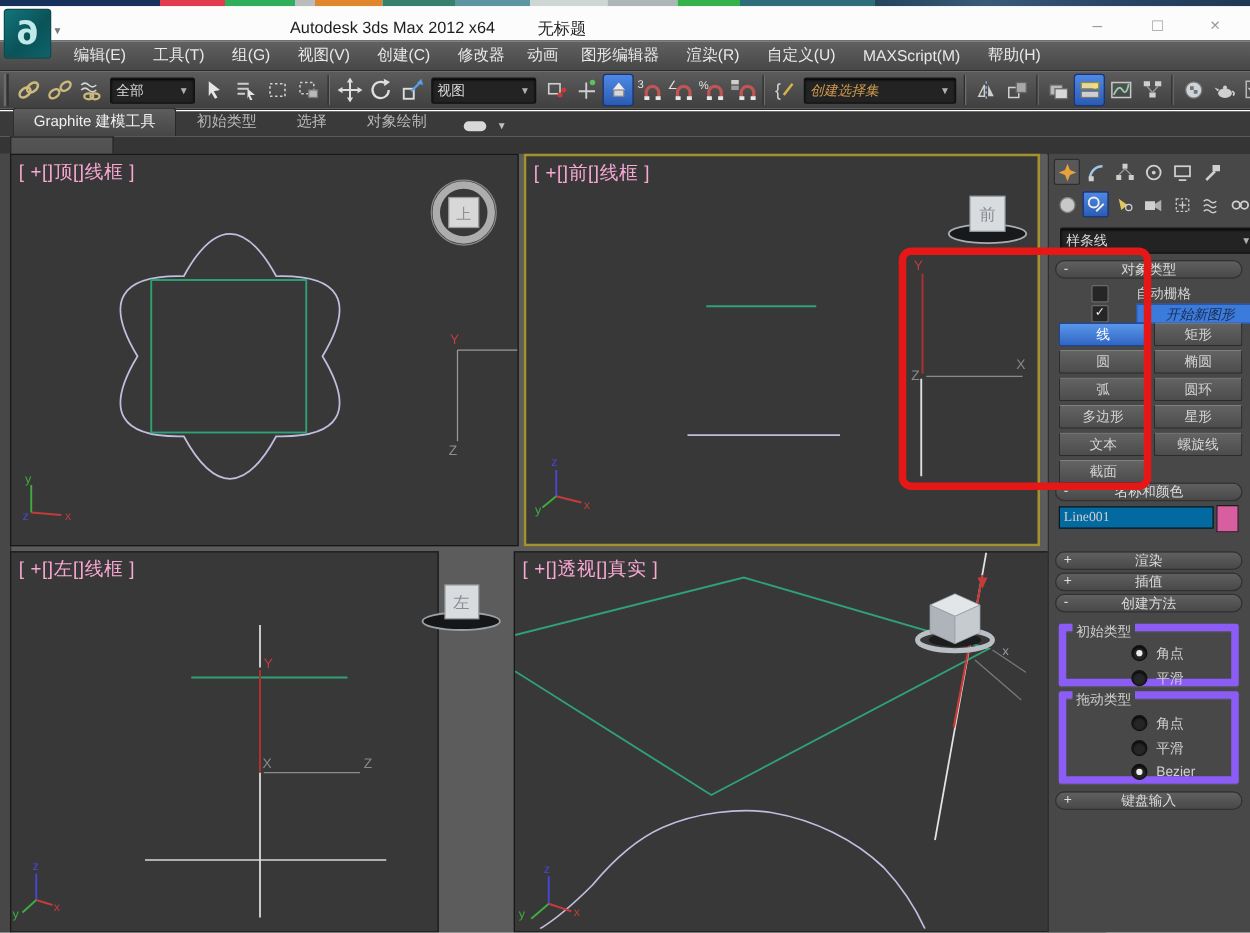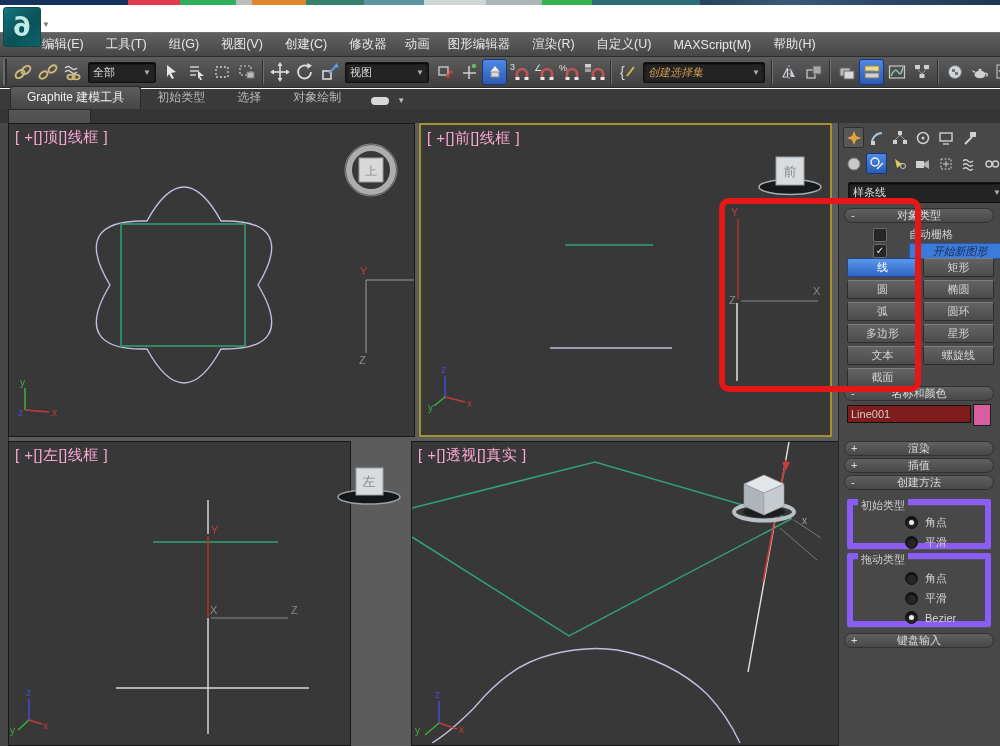--- a/index.html
+++ b/index.html
@@ -11,21 +11,21 @@
   .titlebar{position:absolute;left:0;top:5px;width:1000px;height:27px;background:#fcfcfc;border-bottom:1px solid #e3e3e3;}
   .apptitle{position:absolute;left:232px;top:9px;font-size:13px;color:#1c1c1c;}
   .doctitle{position:absolute;left:430px;top:9px;font-size:13px;color:#1c1c1c;}
   .winbtn{position:absolute;top:6px;width:28px;height:18px;color:#9a9a9a;font-size:14px;text-align:center;line-height:18px;}
   .logo{position:absolute;left:3px;top:7px;width:36px;height:38px;z-index:30;border:1px solid #0b4b50;border-radius:3px;
         background:linear-gradient(135deg,#11767c,#0a5258 55%,#0d646a);display:flex;align-items:center;justify-content:center;}
   .logo .swirl{color:#bfeaea;font-size:26px;font-weight:bold;transform:scaleX(-1);font-family:"DejaVu Sans",sans-serif;}
   .logo-caret{position:absolute;left:42px;top:20px;font-size:8px;color:#777;z-index:30;}
   
   .menubar{position:absolute;left:0;top:32px;width:1000px;height:24px;background:linear-gradient(#616161,#474747);
-           border-top:1px solid #717171;display:flex;align-items:center;padding-left:31px;box-sizing:border-box;}
+           border-top:1px solid #717171;display:flex;align-items:center;padding-left:48px;box-sizing:border-box;}
   .menu-item{color:#e8e8e8;font-size:12.5px;padding:3px 11px;white-space:nowrap;}
   
   .toolbar{position:absolute;left:0;top:56px;width:1000px;height:32px;background:linear-gradient(#5c5c5c,#3f3f3f);
            border-top:1px solid #2c2c2c;border-bottom:1px solid #2a2a2a;display:flex;align-items:center;box-sizing:border-box;padding-left:2px;}
   .tbsep{width:2px;height:24px;border-left:1px solid #2e2e2e;border-right:1px solid #6e6e6e;margin:0 3px;}
   .tbtn{width:25px;height:26px;display:flex;align-items:center;justify-content:center;border-radius:3px;flex:0 0 auto;}
   .tbtn.active{background:linear-gradient(#4e89e4,#2b5cb4);border:1px solid #16357c;box-sizing:border-box;}
   .dd{height:19px;background:#232323;border:1px solid #121212;box-shadow:inset 0 1px 2px #000;color:#dcdcdc;font-size:11px;
       display:flex;align-items:center;padding:0 4px;border-radius:2px;flex:0 0 auto;margin:0 3px;}
   .dd .caret{margin-left:auto;padding-left:4px;color:#b0b0b0;font-size:8px;}
@@ -58,22 +58,22 @@
             border:1px solid #313131;border-radius:8px;color:#dcdcdc;font-size:11px;display:flex;align-items:center;justify-content:center;box-sizing:border-box;}
   .rollhead .pm{position:absolute;left:6px;top:0;font-size:11px;color:#e0e0e0;}
   .cbrow{position:absolute;display:flex;align-items:center;gap:22px;color:#d2d2d2;font-size:11px;}
   .cb{width:12px;height:12px;background:#262626;border:1px solid #6a6a6a;border-radius:2px;display:flex;align-items:center;justify-content:center;
       color:#f0f0f0;font-size:10px;line-height:10px;}
   .startbtn{width:100px;height:14px;background:#3b7bdc;color:#1c2c50;font-size:11px;display:flex;align-items:center;justify-content:center;border:1px solid #2a56a8;font-style:italic;}
   .obt-grid{position:absolute;left:8px;top:258px;display:grid;grid-template-columns:71px 71px;gap:3px 5px;}
   .pbtn{height:17px;background:linear-gradient(#636363,#4c4c4c);border:1px solid #2c2c2c;border-top-color:#7e7e7e;border-radius:2px;
         color:#d4d4d4;font-size:11px;display:flex;align-items:center;justify-content:center;}
   .pbtn.active{background:linear-gradient(#5a97ea,#3166c4);color:#fff;border-color:#1f4490;}
-  .namefield{position:absolute;left:8px;top:405px;width:116px;height:16px;background:#7f1d1d;border:1px solid #121212;
-             color:#cfcfcf;font-size:11px;padding:0 3px;font-family:Liberation Sans, sans-serif;}
+  .namefield{position:absolute;left:8px;top:405px;width:116px;height:16px;background:#0369a1;border:1px solid #121212;
+             color:#cfcfcf;font-size:11px;padding:0 3px;font-family:Liberation Serif, serif;}
   .swatch{position:absolute;left:134px;top:404px;width:16px;height:20px;border:1px solid #1d1d1d;}
   .group{position:absolute;left:8px;width:144px;border:6px solid #8b5cf6;box-shadow:0 1px 0 #555,inset 0 1px 0 #555;border-radius:2px;box-sizing:border-box;}
   .legend{position:absolute;top:-7px;left:5px;background:#484848;padding:0 3px;font-size:11px;color:#cfcfcf;}
   .radiorow{display:flex;align-items:center;gap:7px;margin:5px 0 5px 52px;color:#d2d2d2;font-size:11px;}
   .radio{width:11px;height:11px;border-radius:50%;background:#262626;border:1px solid #111;box-shadow:inset 0 1px 2px #000;
          display:flex;align-items:center;justify-content:center;}
   .radio .dot{width:5px;height:5px;border-radius:50%;background:#ececec;display:none;}
   .radio.sel .dot{display:block;}
   
   .annotation{position:absolute;left:719px;top:198px;width:190px;height:182px;border:6px solid #e61717;border-radius:10px;z-index:60;}
@@ -92,20 +92,27 @@
     <div style="width:54px;background:#e0862f"></div>
     <div style="width:58px;background:#37806e"></div>
     <div style="width:60px;background:#5d96a0"></div>
     <div style="width:62px;background:#cfd6d6"></div>
     <div style="width:56px;background:#adb6b6"></div>
     <div style="width:50px;background:#35b34a"></div>
     <div style="width:108px;background:#2e6e78"></div>
     <div style="flex:1;background:linear-gradient(90deg,#23455e,#3a5a78 30%,#2c4668 60%,#1e3854)"></div>
   </div>
 
+  <div class="titlebar">
+    <span class="apptitle">Autodesk 3ds Max 2012 x64</span>
+    <span class="doctitle">无标题</span>
+    <span class="winbtn" style="left:864px;">–</span>
+    <span class="winbtn" style="left:912px;">□</span>
+    <span class="winbtn" style="left:958px;">×</span>
+  </div>
   <div class="logo">
       <span class="swirl">6</span>
     </div>
   <span class="logo-caret">▼</span>
 
   <div class="menubar">
     <span class="menu-item">编辑(E)</span>
     <span class="menu-item">工具(T)</span>
     <span class="menu-item">组(G)</span>
     <span class="menu-item">视图(V)</span>

